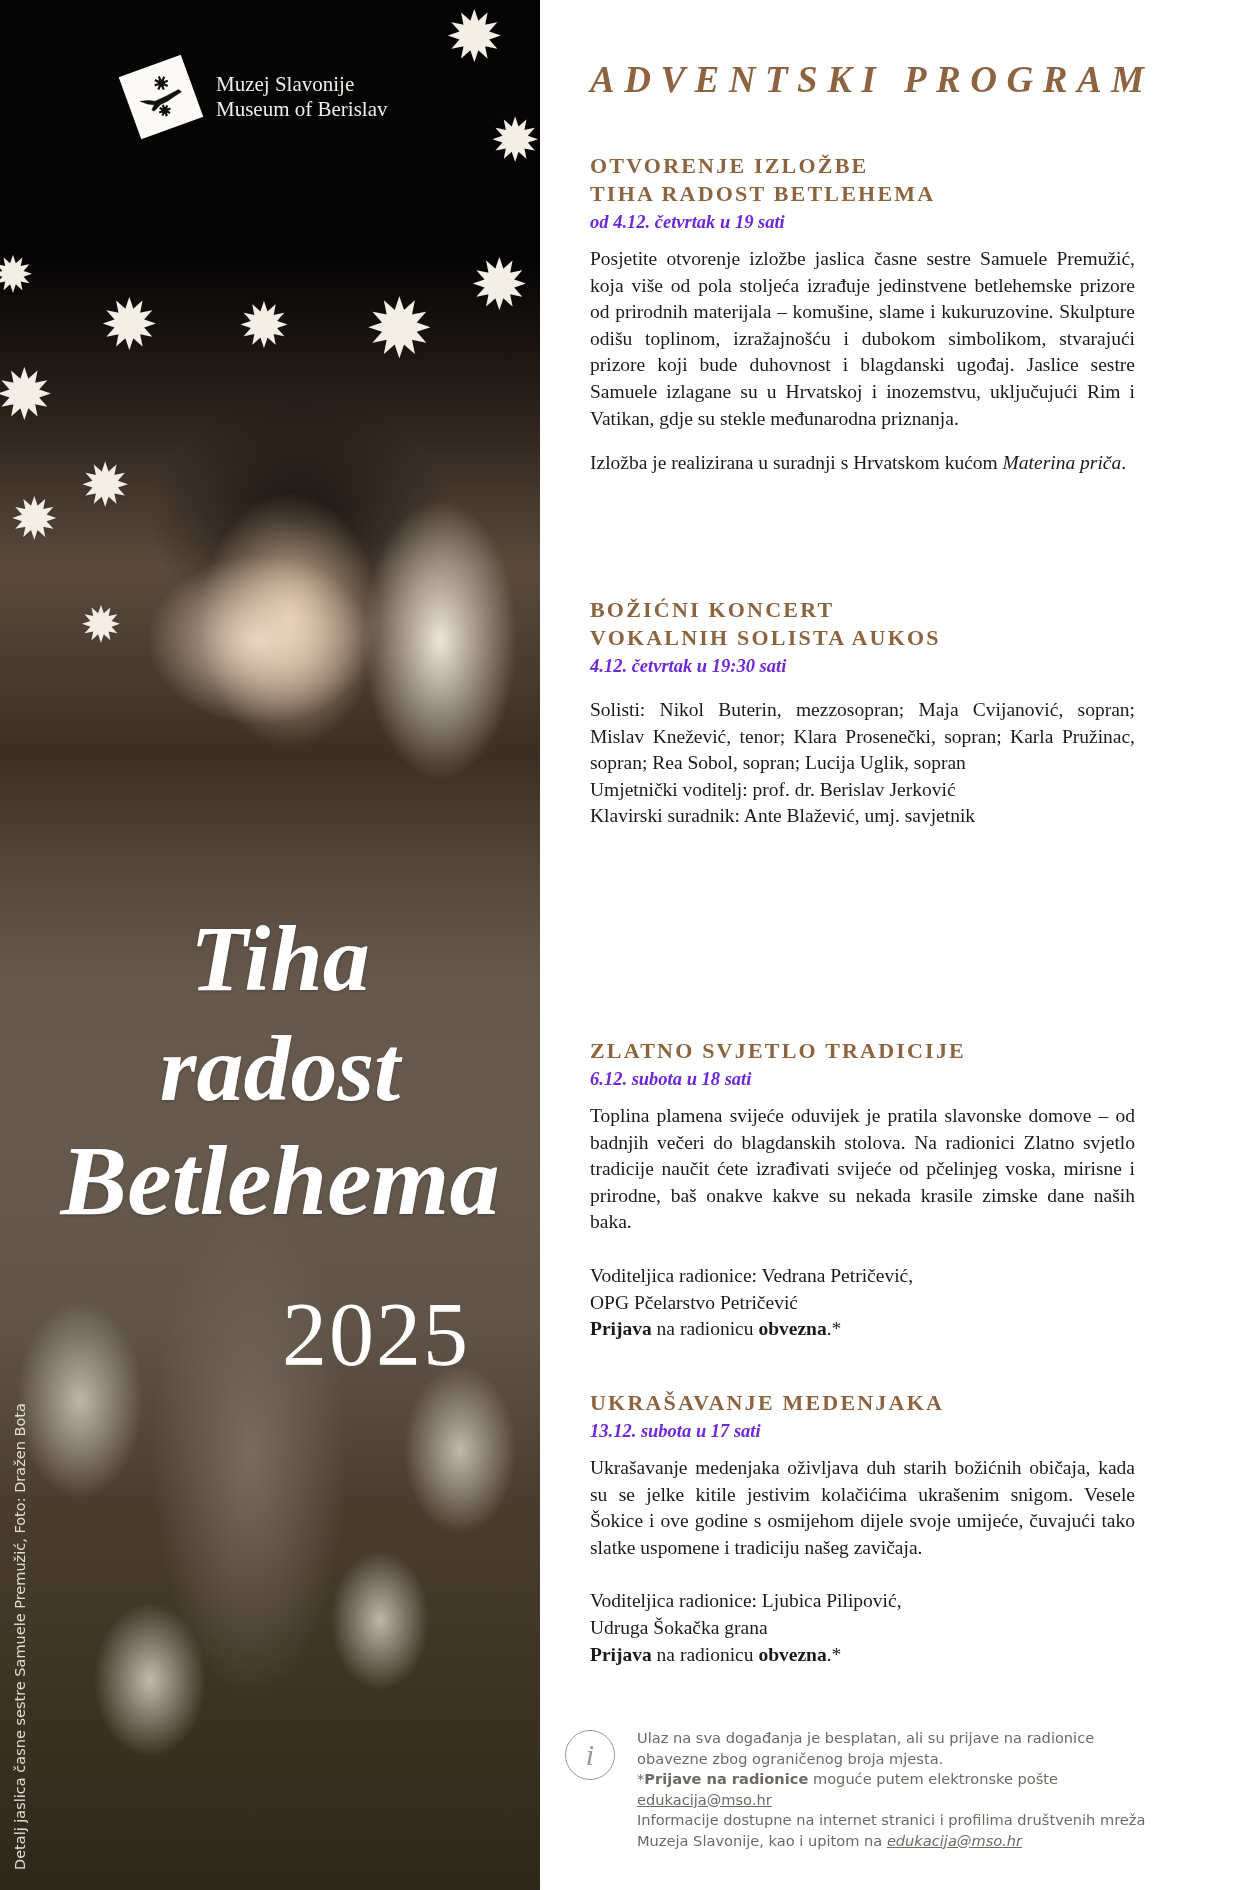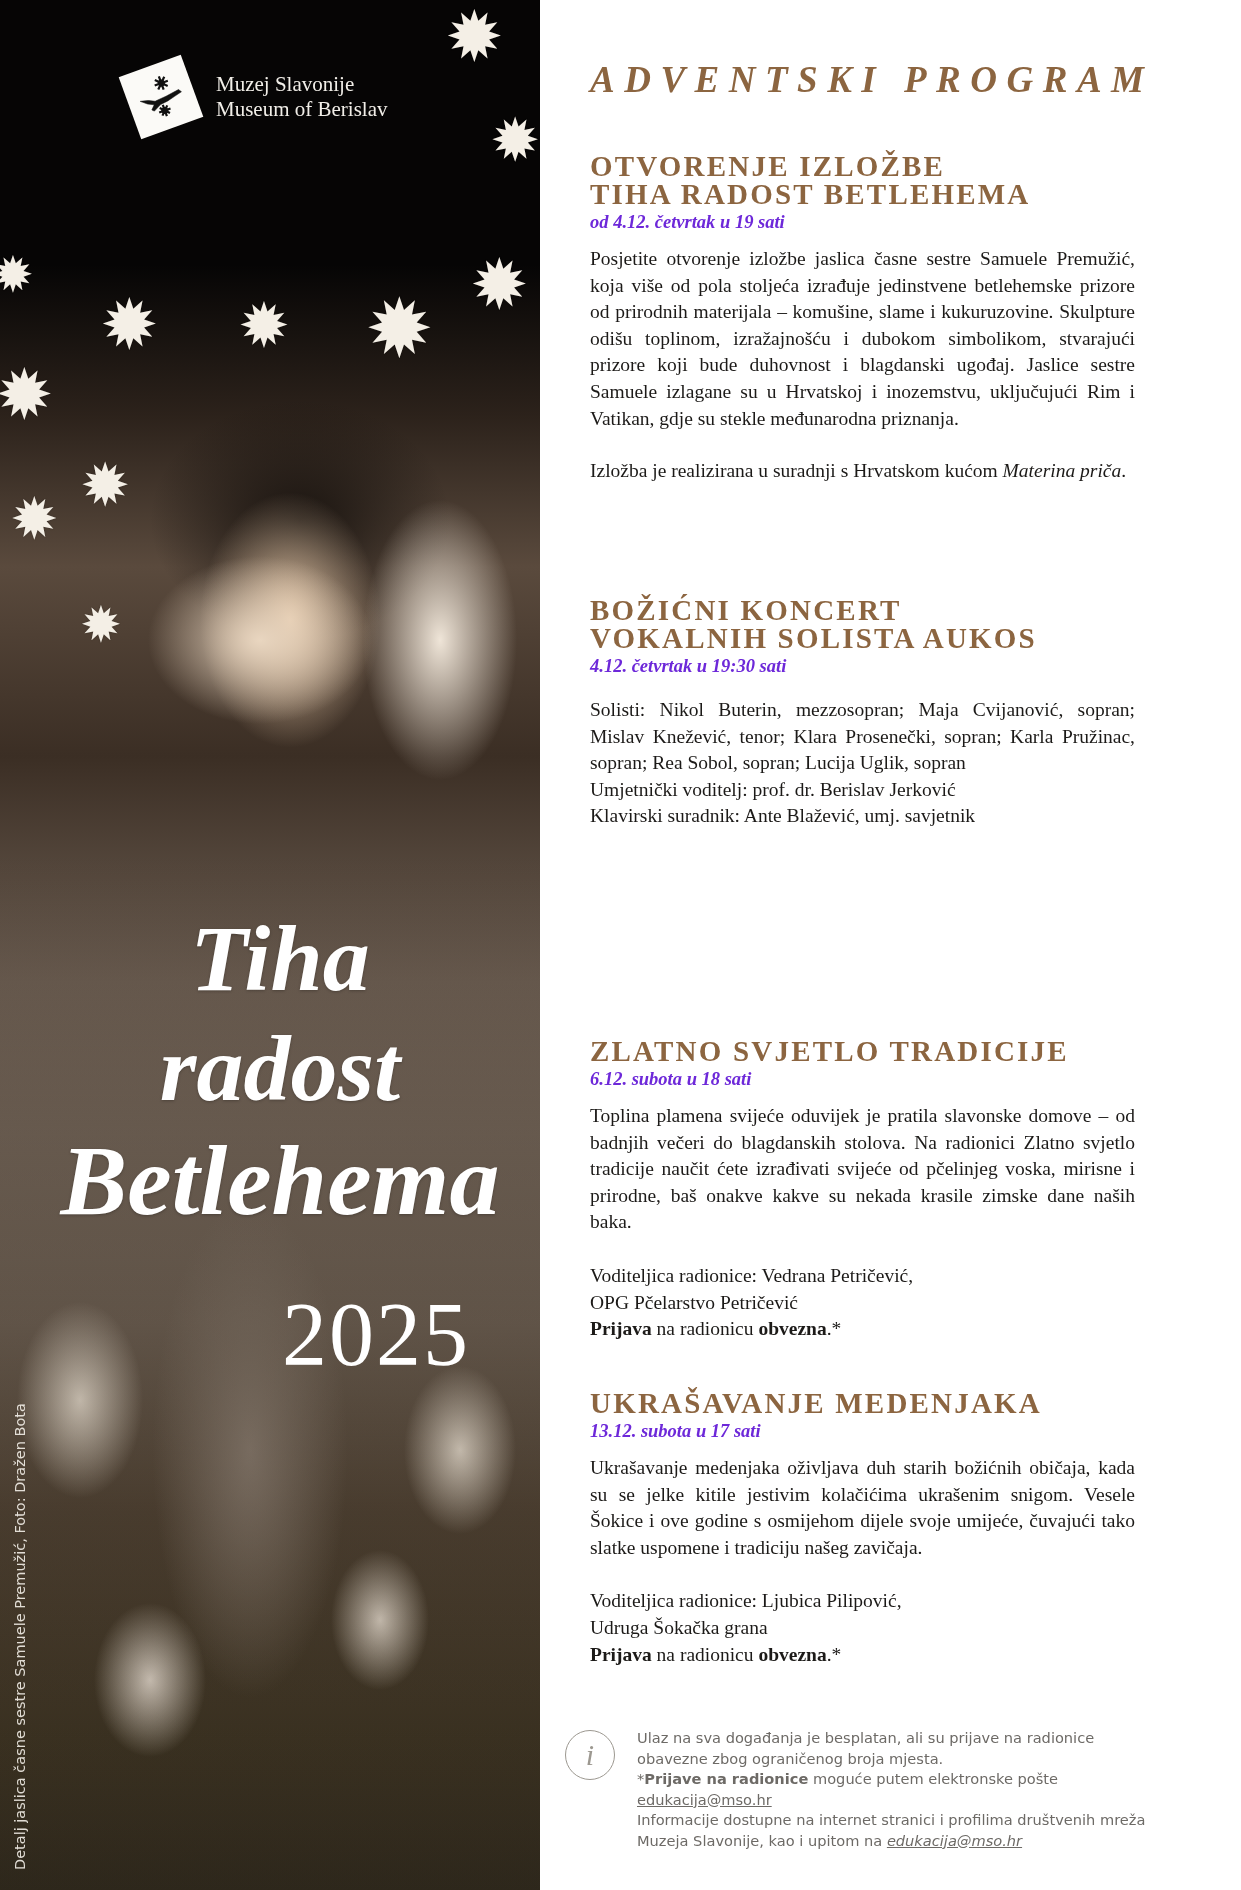--- a/index.html
+++ b/index.html
@@ -42,21 +42,21 @@
 
   .credit { position: absolute; left: 12px; top: 1870px; transform-origin: left top; transform: rotate(-90deg);
     color: #f3efe8; font-family: "DejaVu Sans", sans-serif; font-size: 14.5px; white-space: nowrap; opacity: 0.9; }
 
   
   .program { position: absolute; left: 590px; top: 0; width: 560px; color: #1c1a18; }
   .program-title { position: absolute; left: 0; top: 58px; font-family: "Liberation Serif", serif; font-style: italic;
     font-weight: bold; font-size: 37px; letter-spacing: 9.5px; color: #8c6540; white-space: nowrap; }
 
   .event { position: absolute; left: 0; width: 545px; }
-  .event h2 { font-family: "Liberation Serif", serif; font-weight: bold; font-size: 29px; line-height: 28px;
+  .event h2 { font-family: "Liberation Serif", serif; font-weight: bold; font-size: 22px; line-height: 28px;
     letter-spacing: 2.2px; color: #8c6540; }
   .event .when { font-family: "Liberation Serif", serif; font-weight: bold; font-style: italic; font-size: 18.5px;
     line-height: 26px; color: #6d28d9; margin-top: 1px; }
   .event p { font-family: "Liberation Serif", serif; font-size: 19.5px; line-height: 26.6px; text-align: justify;
     color: #1c1a18; margin-top: 11px; }
   .event p.tight { margin-top: 27px; text-align: left; }
   .event p.just { text-align: justify; }
   .event p .b { font-weight: bold; }
   .event p .i { font-style: italic; }
 
@@ -128,21 +128,21 @@
 <div class="program">
   <div class="program-title">ADVENTSKI PROGRAM</div>
 
   <section class="event" style="top:152px;">
     <h2>
       <span>OTVORENJE IZLOŽBE</span><br>
       <span>TIHA RADOST BETLEHEMA</span>
     </h2>
     <div class="when">od 4.12. četvrtak u 19 sati</div>
     <p>Posjetite otvorenje izložbe jaslica časne sestre Samuele Premužić, koja više od pola stoljeća izrađuje jedinstvene betlehemske prizore od prirodnih materijala – komušine, slame i kukuruzovine. Skulpture odišu toplinom, izražajnošću i dubokom simbolikom, stvarajući prizore koji bude duhovnost i blagdanski ugođaj. Jaslice sestre Samuele izlagane su u Hrvatskoj i inozemstvu, uključujući Rim i Vatikan, gdje su stekle međunarodna priznanja.</p>
-    <p class="tight just" style="margin-top:26px;">
+    <p class="tight just" style="margin-top:18px;">
       <span>Izložba je realizirana u suradnji s Hrvatskom kućom</span>
       <span class="i">Materina priča</span><span>.</span>
     </p>
   </section>
 
   <section class="event" style="top:596px;">
     <h2>
       <span>BOŽIĆNI KONCERT</span><br>
       <span>VOKALNIH SOLISTA AUKOS</span>
     </h2>

